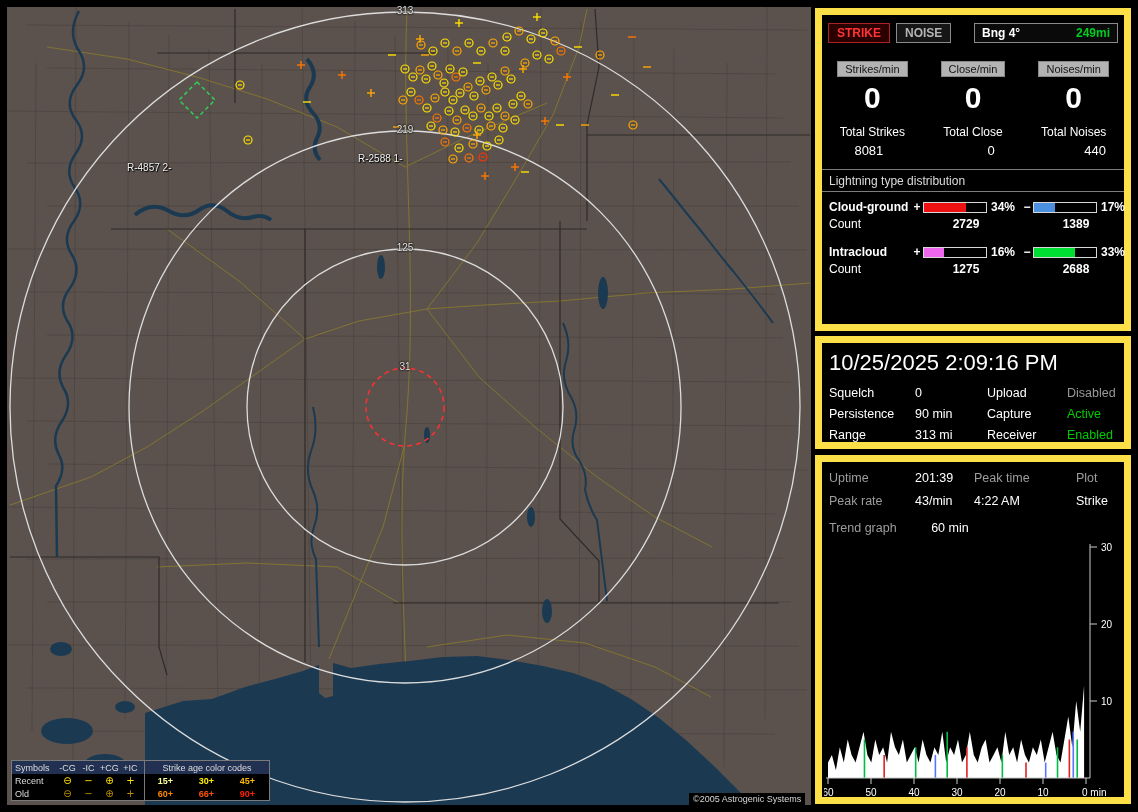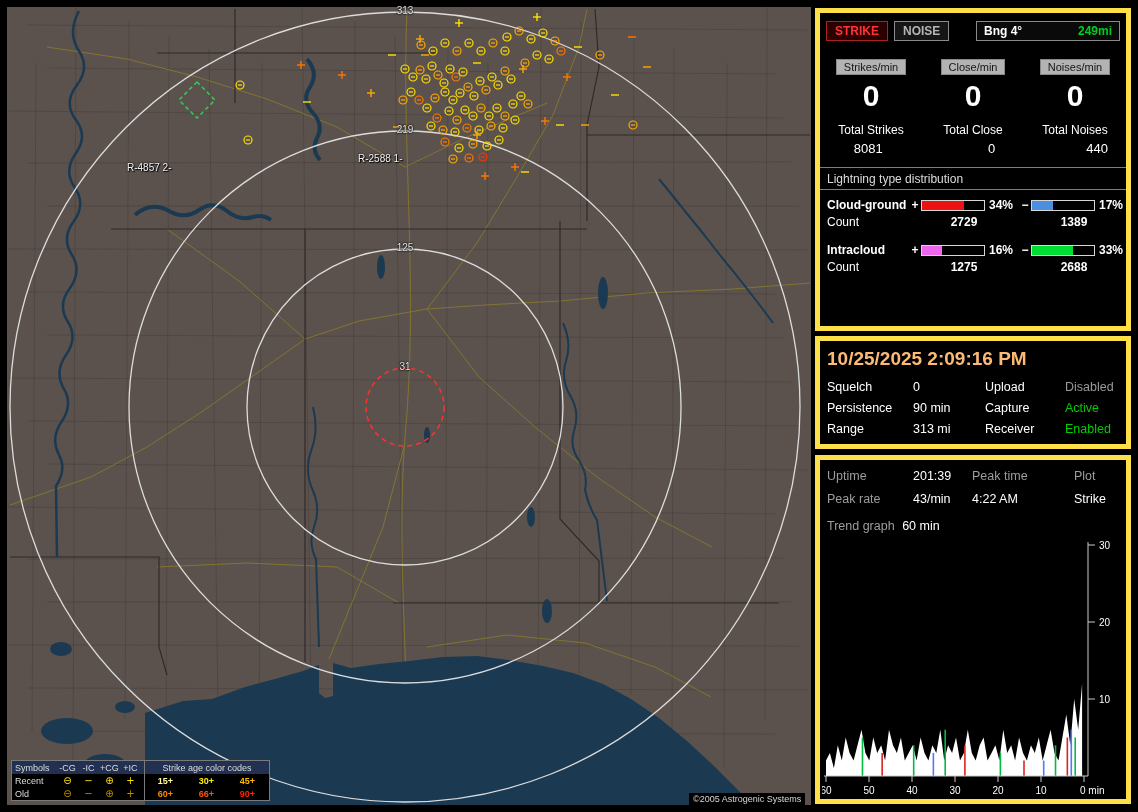--- a/index.html
+++ b/index.html
@@ -19,21 +19,21 @@
   .lg-right{width:124px;}
   .lg-row{display:flex;align-items:center;height:13px;}
   .lg-head{background:#223052;}
   .lg-left .c1{width:42px;padding-left:3px;}
   .lg-left .cs{width:21px;text-align:center;}
   .sym{font-family:"DejaVu Sans",sans-serif;font-size:10px;line-height:10px;}
   .age-title{width:100%;text-align:center;}
   .ages span{width:33%;text-align:center;font-weight:bold;}
 
   
-  .panel{position:absolute;left:815px;width:316px;background:#000;border:5px solid #fde047;box-sizing:border-box;color:#fff;}
+  .panel{position:absolute;left:815px;width:316px;background:#000;border:7px solid #fde047;box-sizing:border-box;color:#fff;}
   .panelA{top:8px;height:323px;}
   .panelB{top:336px;height:113px;}
   .panelC{top:455px;height:349px;}
 
   .row-top{display:flex;align-items:center;padding:8px 6px 0 6px;}
   .btn-strike{background:#2b0000;border:1px solid #aa2222;color:#ff3333;font-weight:bold;font-size:12px;
               padding:2px 8px;margin-right:6px;font-family:inherit;cursor:pointer;}
   .btn-noise{background:#161616;border:1px solid #8a8a8a;color:#b5b5b5;font-weight:bold;font-size:12px;
              padding:2px 8px;font-family:inherit;cursor:pointer;}
   .spacer{flex:1;}
@@ -56,29 +56,29 @@
   .dist-label{font-weight:bold;}
   .dsign{text-align:center;font-weight:bold;}
   .bar{height:11px;border:1px solid #d7d7d7;background:#000;box-sizing:border-box;}
   .bar>div{height:100%;}
   .pct{font-weight:bold;padding-left:4px;}
   .cnt-val{font-weight:bold;text-align:center;}
   .cnt-lbl{font-weight:normal;}
   .gap-row{height:8px;grid-column:1 / 8;}
 
   
-  .clock{color:#fdba74;font-weight:bold;font-size:19px;padding:7px 7px 8px;}
+  .clock{color:#ffffff;font-weight:normal;font-size:22px;padding:7px 7px 8px;}
   .status-grid{display:grid;grid-template-columns:86px 72px 80px auto;padding:2px 7px;row-gap:7px;font-size:12.5px;}
 
   
   .sess-grid{display:grid;grid-template-columns:86px 59px 102px auto;padding:9px 7px 0;row-gap:9px;font-size:12.5px;}
   .lbl{color:#9d9d9d;}
   .val{color:#fff;}
   .trend-row{padding:13px 7px 0;font-size:12.5px;}
-  .trend-row .val{margin-left:4px;}
+  .trend-row .val{margin-left:31px;}
   #trendsvg{position:absolute;left:2px;top:80px;}
 </style>
 </head>
 <body>
 
 <div id="app">
 
   <div class="map">
     <svg id="mapsvg" width="804" height="798" viewBox="0 0 804 798">
       <rect x="0" y="0" width="804" height="798" fill="#5b524e"></rect>

